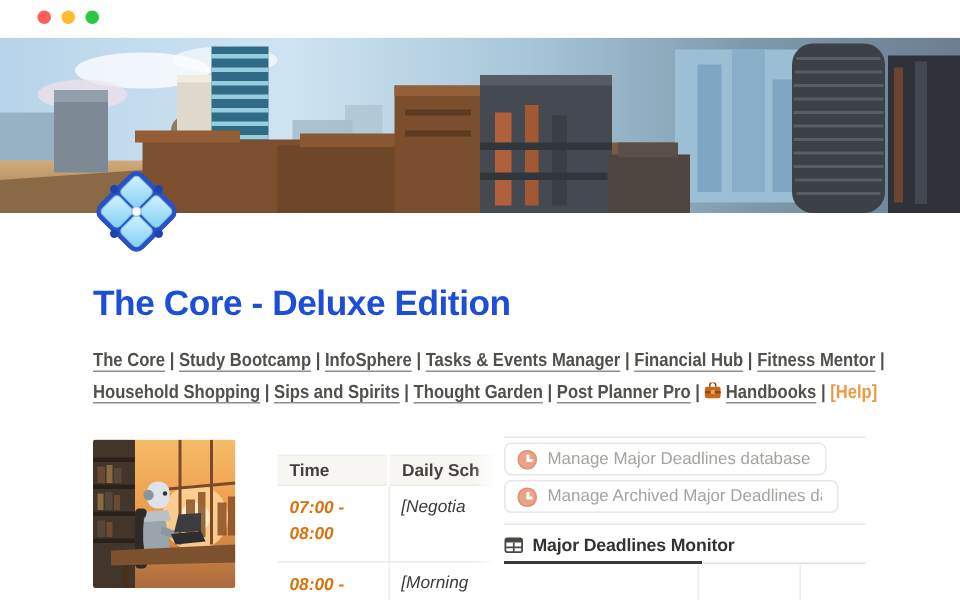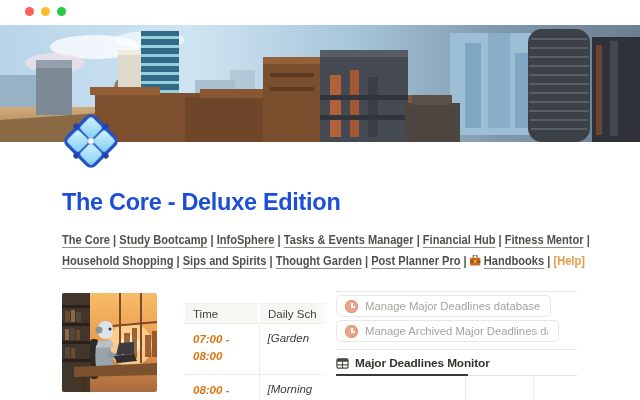--- a/index.html
+++ b/index.html
@@ -36,21 +36,21 @@
 
   
   .photo{position:absolute;left:62px;top:293px;width:95px;height:99px;border-radius:2px;overflow:hidden;}
   .photo svg{display:block;width:100%;height:100%;}
 
   
   .schedule{position:absolute;left:185px;top:303px;width:147px;height:97px;overflow:hidden;}
   .schedule::after{content:'';position:absolute;right:0;top:0;bottom:0;width:16px;
                    background:linear-gradient(to right,rgba(255,255,255,0),#fff 85%);}
   .schedule table{border-collapse:collapse;table-layout:fixed;width:176px;}
-  .schedule th{background:#f7f6f3;font-size:11.5px;font-weight:400;color:#45433f;text-align:left;
+  .schedule th{background:#f7f6f3;font-size:11.5px;font-weight:700;color:#45433f;text-align:left;
                padding:4px 8px 3px;border-top:1px solid #f0eeeb;border-bottom:1px solid #eceae7;}
   .schedule th + th{border-left:2px solid #fff;}
   .schedule td{font-size:11.5px;vertical-align:top;padding:7px 8px 9px;border-bottom:1px solid #eceae7;font-style:italic;}
   .schedule td.time-cell{color:#d9730d;font-weight:700;line-height:17px;border-right:1px solid #f1efec;}
   .schedule td.act-cell{color:#3e3c38;line-height:15px;white-space:nowrap;}
   .schedule col.c-time{width:74px;}
   .schedule col.c-act{width:102px;}
 
   
   .divider{position:absolute;height:1px;background:#e9e7e4;}
@@ -268,21 +268,21 @@
         </colgroup>
       <thead>
           <tr>
             <th>Time</th>
             <th>Daily Sch</th>
           </tr>
         </thead>
       <tbody>
           <tr>
             <td class="time-cell">07:00 - 08:00</td>
-            <td class="act-cell">[Garden</td>
+            <td class="act-cell">[Negotia</td>
           </tr>
           <tr>
             <td class="time-cell">08:00 - 09:00</td>
             <td class="act-cell">[Morning</td>
           </tr>
         </tbody>
     </table>
   </div>
 
   <div class="divider div-top"></div>

